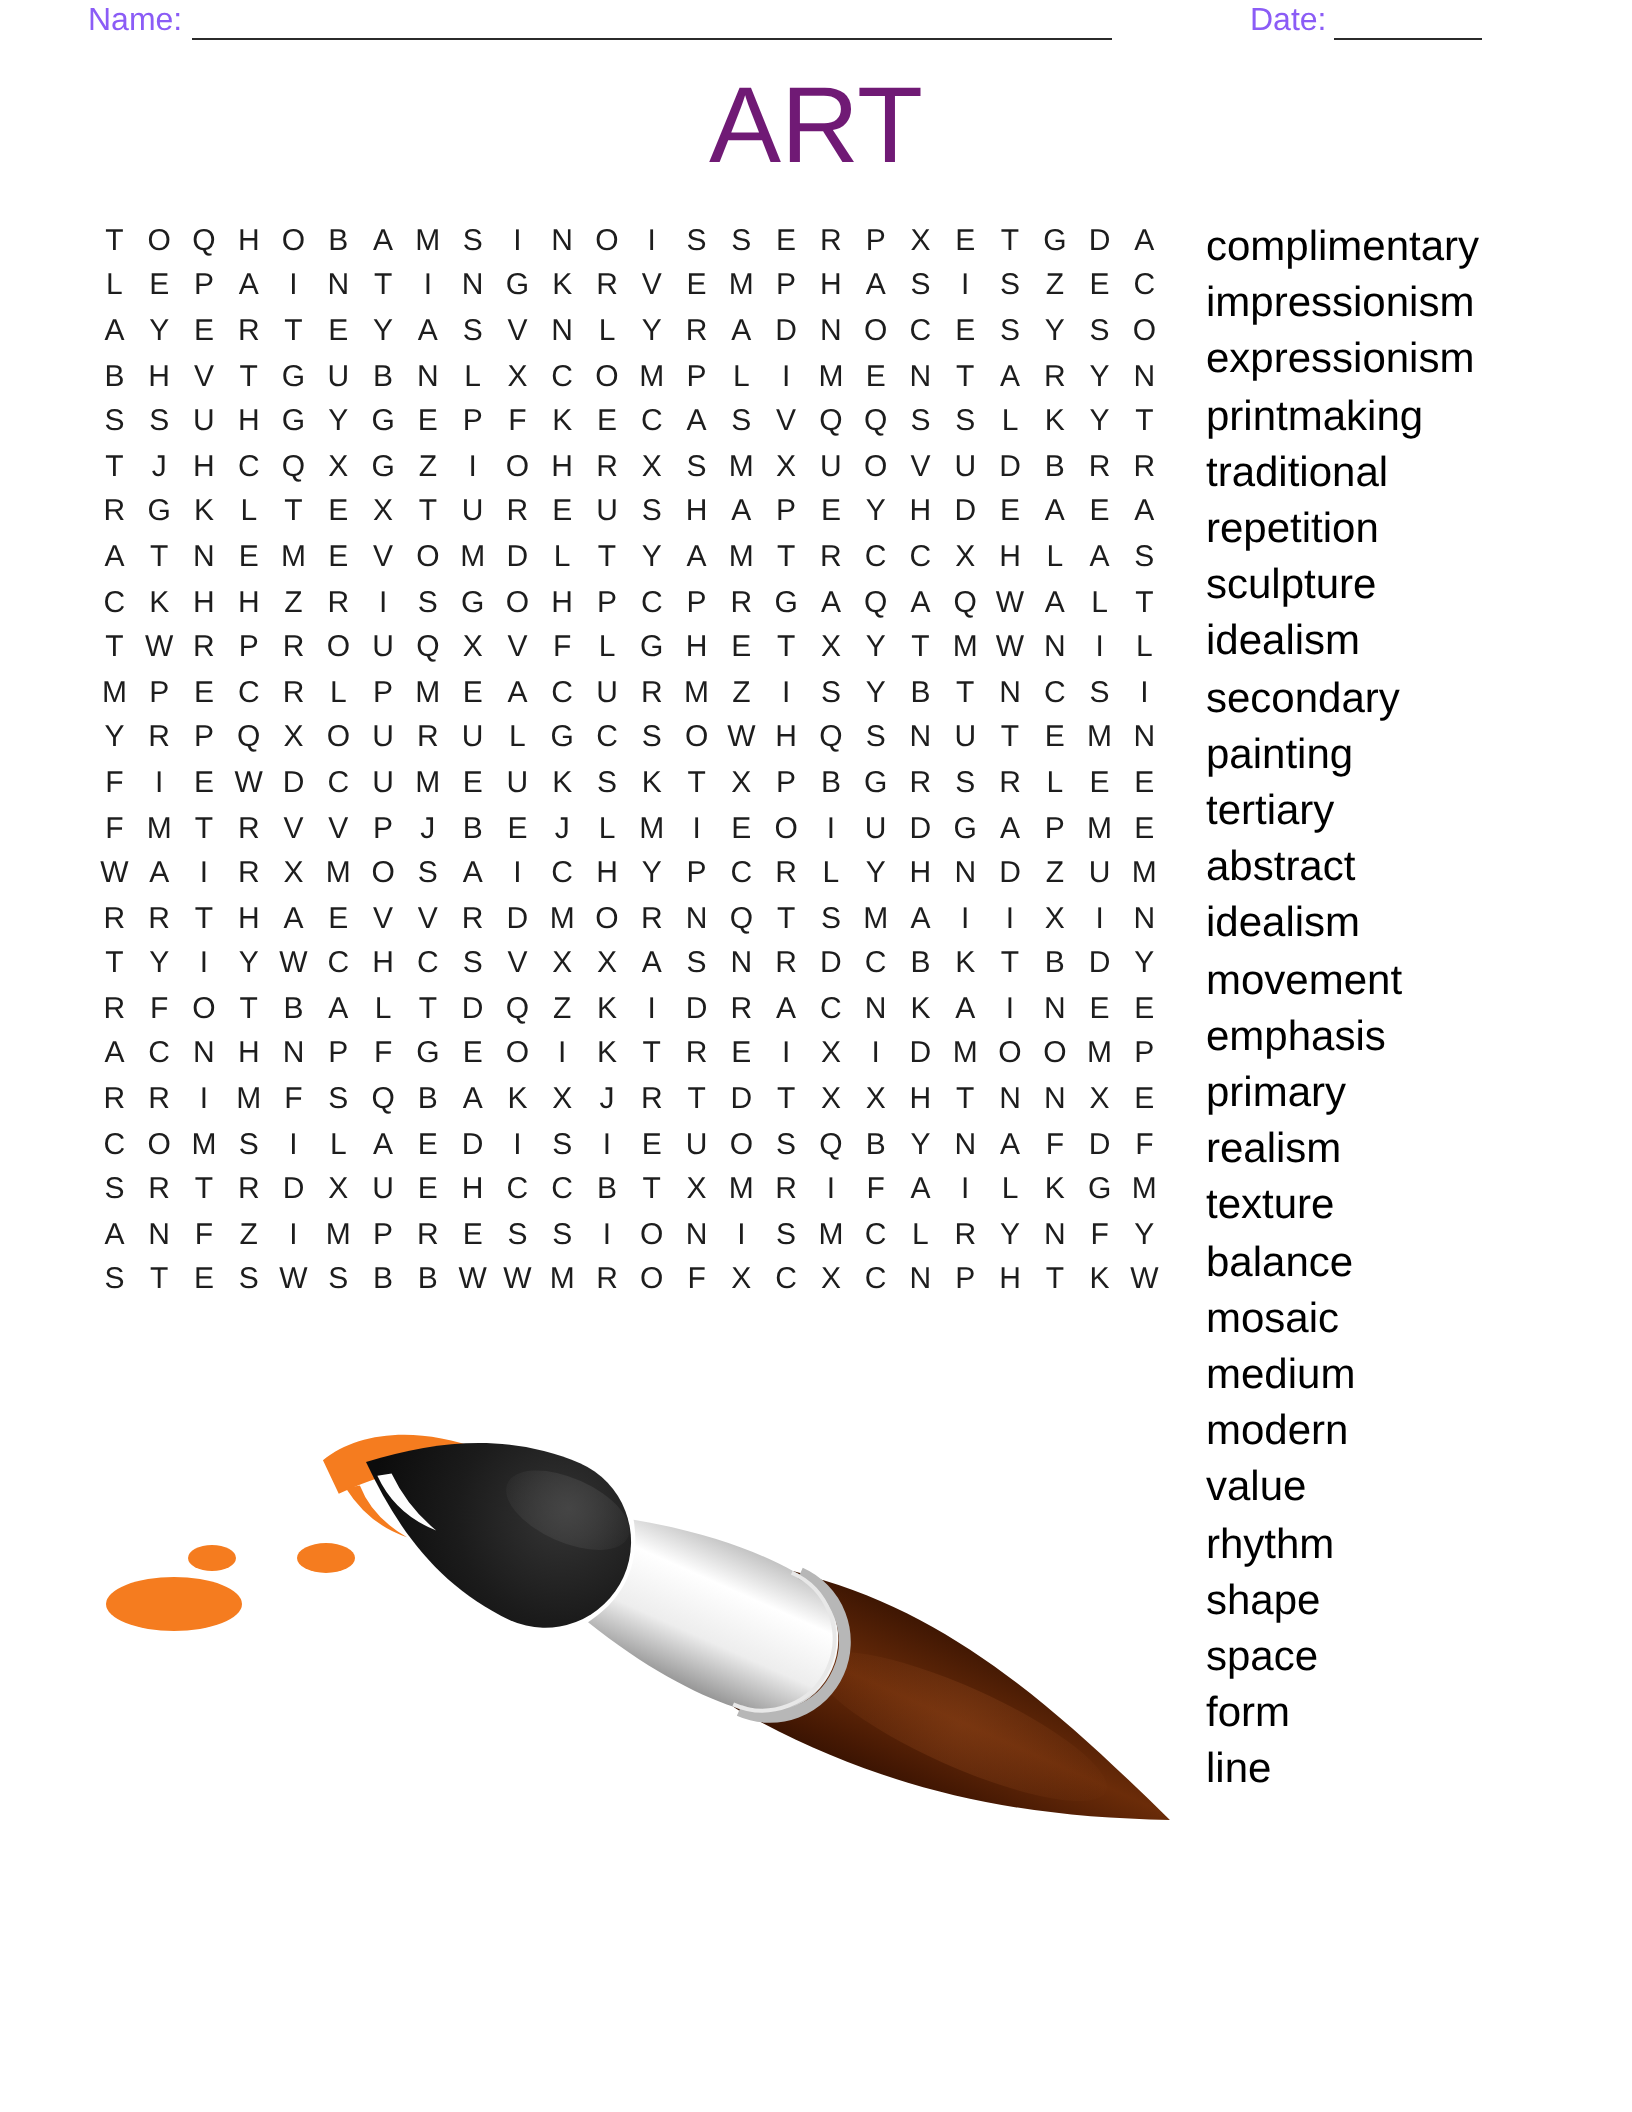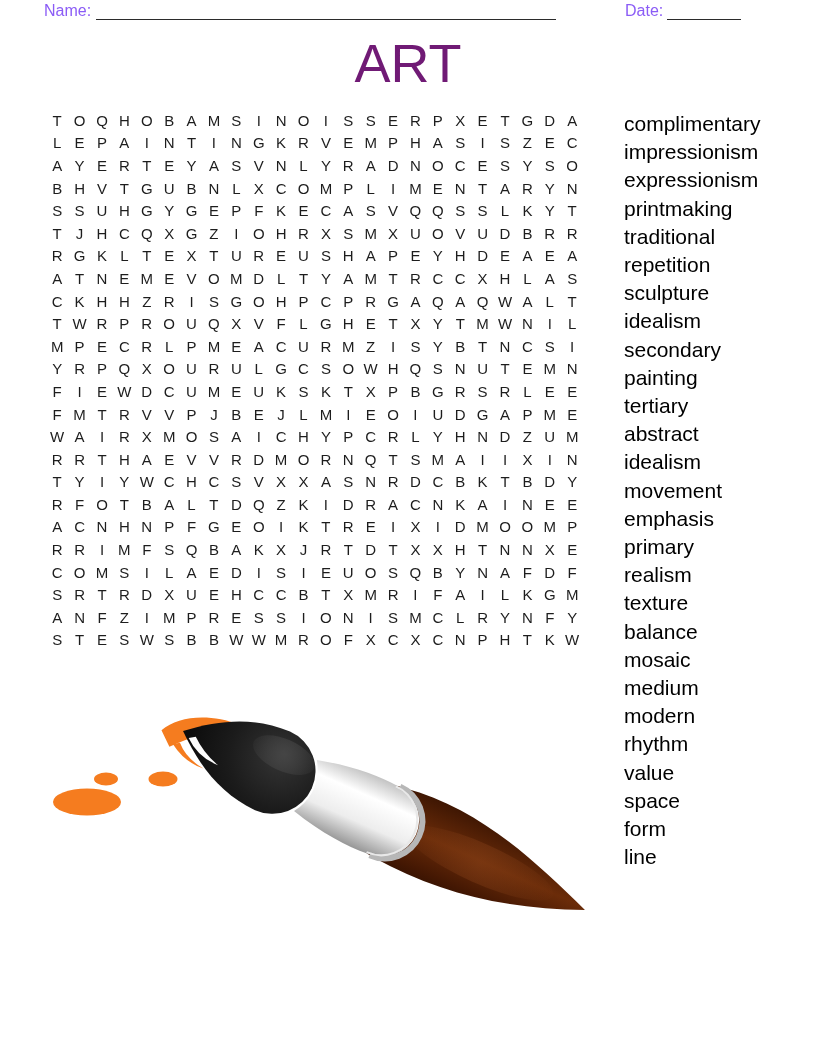--- a/index.html
+++ b/index.html
@@ -20,21 +20,21 @@
          font-size:54px;font-weight:500;color:#701a75;letter-spacing:0;}
 
   
   #grid{position:absolute;left:46px;top:109px;
         display:grid;grid-template-columns:repeat(24,22.4px);grid-auto-rows:22.6px;}
   .cell{display:flex;align-items:center;justify-content:center;
         font-size:15px;font-weight:400;color:#1d1d1d;}
 
   
   #words{position:absolute;left:603px;top:110px;font-size:21px;
-         line-height:28.2px;color:#000;margin-left:21px;}
+         line-height:28.2px;color:#000;}
   .word{white-space:nowrap;}
 
   
   #brush-wrap{position:absolute;left:30px;top:678px;width:580px;height:270px;}
 </style>
 </head>
 <body>
 
 <div class="page">
 
@@ -640,22 +640,23 @@
       <div class="word">idealism</div>
       <div class="word">movement</div>
       <div class="word">emphasis</div>
       <div class="word">primary</div>
       <div class="word">realism</div>
       <div class="word">texture</div>
       <div class="word">balance</div>
       <div class="word">mosaic</div>
       <div class="word">medium</div>
       <div class="word">modern</div>
+      <div class="word">value</div>
       <div class="word">rhythm</div>
-      <div class="word">value</div>
+      <div class="word">shape</div>
       <div class="word">space</div>
       <div class="word">form</div>
       <div class="word">line</div>
     </div>
 
   <div id="brush-wrap">
     <svg width="580" height="270" viewBox="0 0 580 270">
       <defs>
         <linearGradient id="gFerrule" gradientUnits="userSpaceOnUse" x1="180" y1="-40" x2="180" y2="40">
           <stop offset="0" stop-color="#bdbdbd"></stop>

